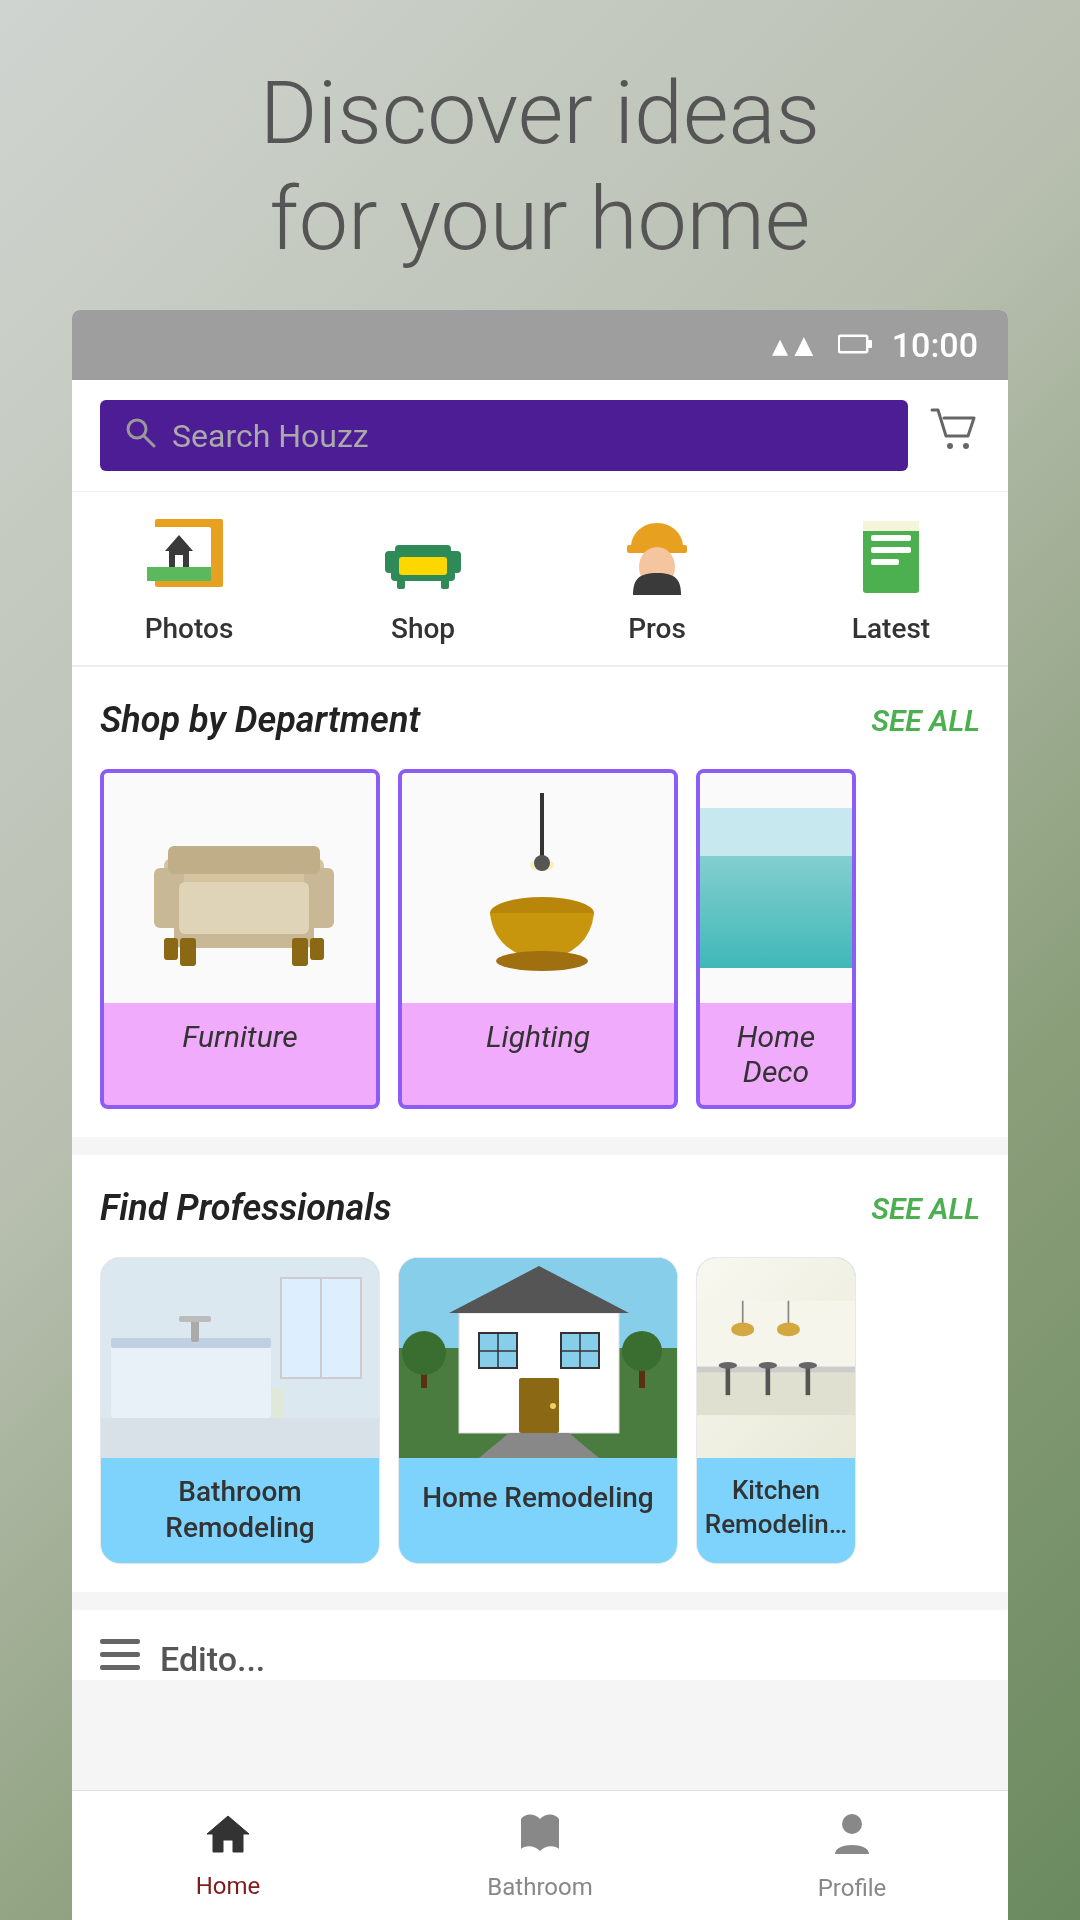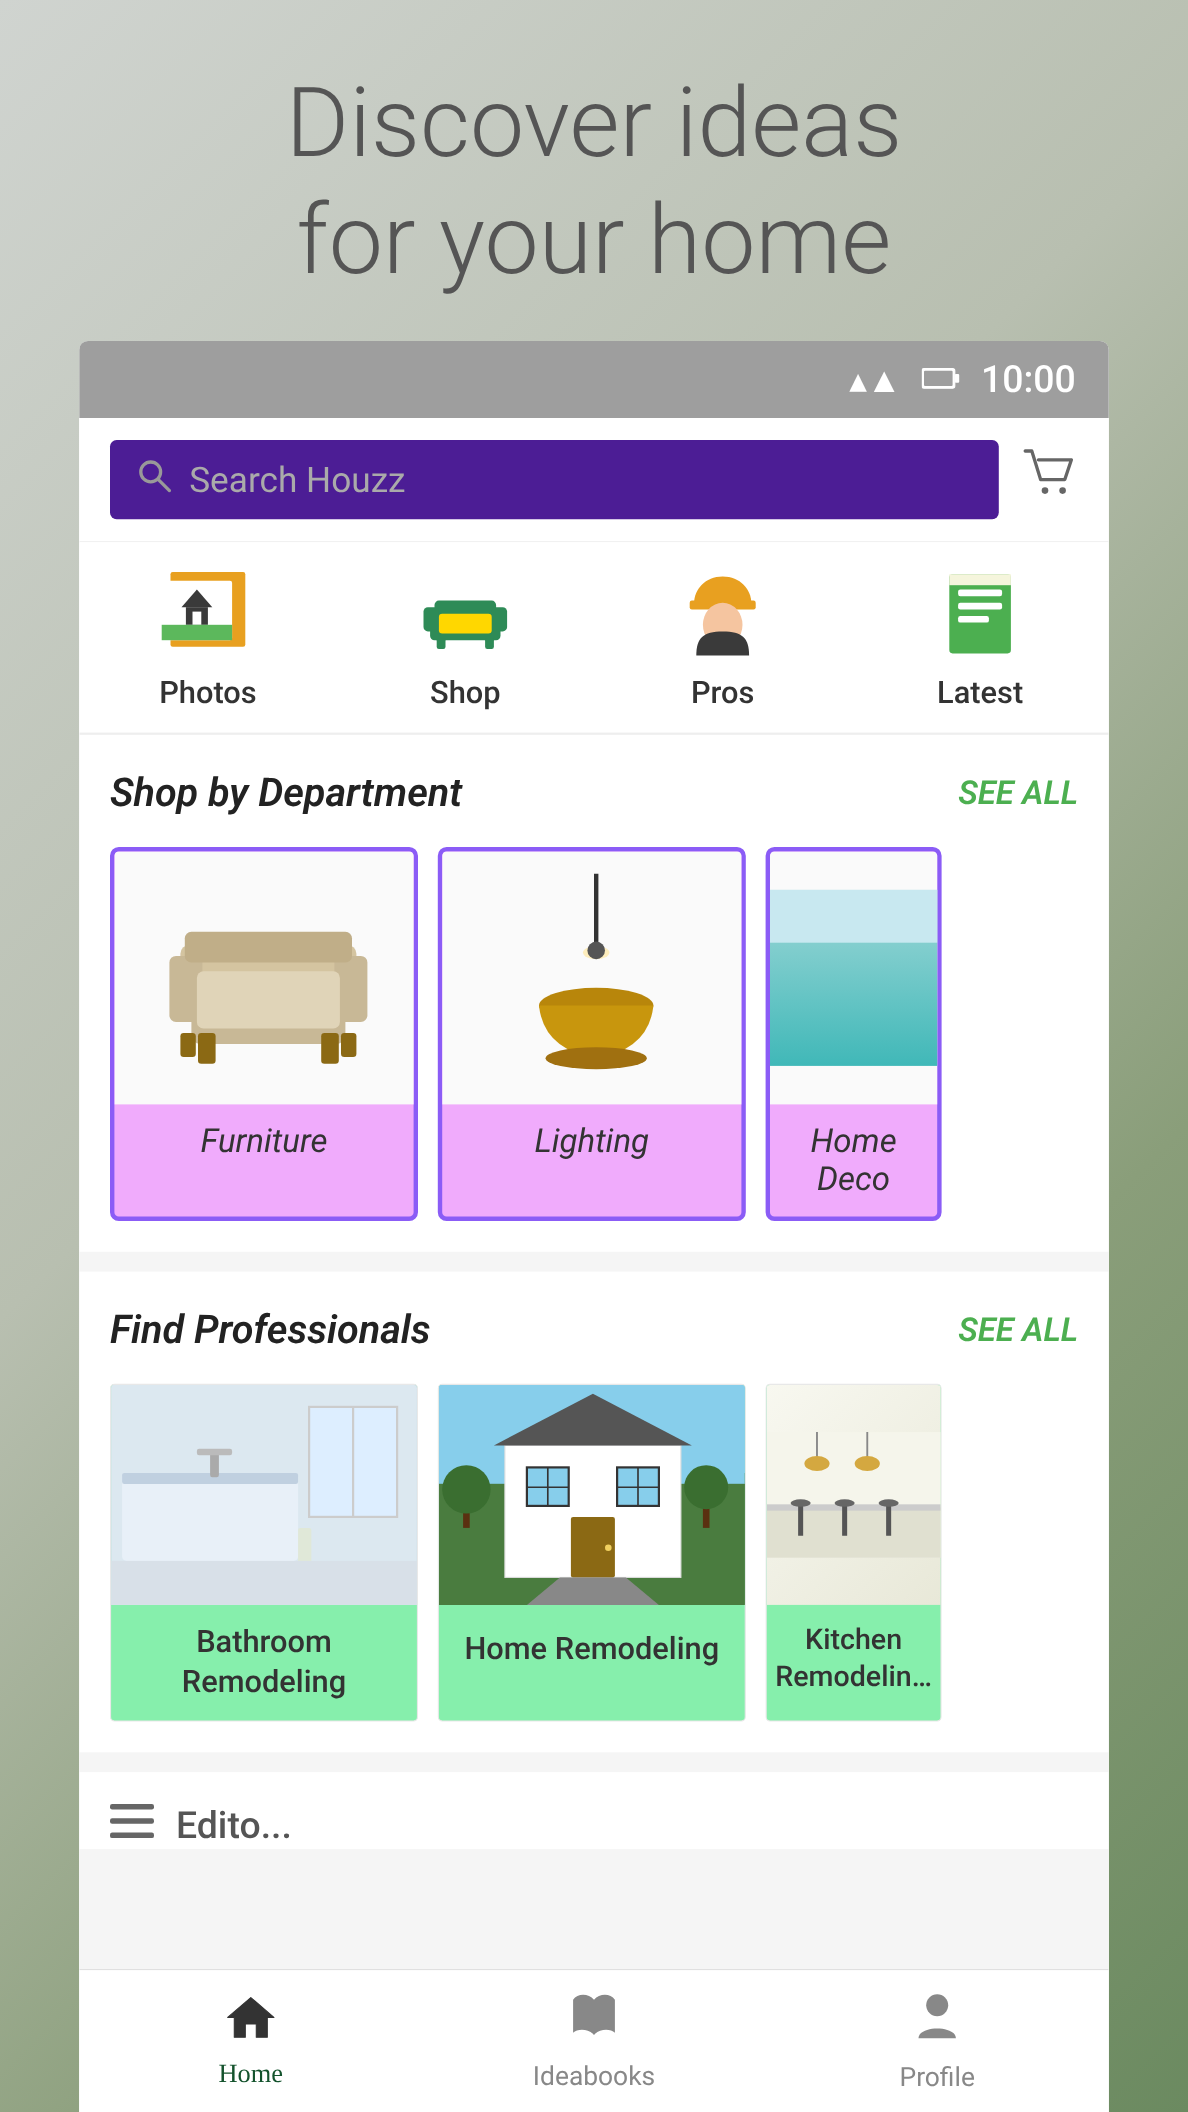--- a/index.html
+++ b/index.html
@@ -216,22 +216,22 @@
     .furniture-svg { width: 200px; height: 180px; }
     .lighting-svg { width: 160px; height: 190px; }
 
     
     .pro-cards {
       display: flex;
       gap: 18px;
     }
     .pro-card {
       flex: 0 0 280px;
-      background: #86efac;
-      border-radius: 4px;
+      background: #7dd3fc;
+      border-radius: 20px;
       border: 1px solid #e8e8e8;
       overflow: hidden;
       cursor: pointer;
     }
     .pro-card-img {
       width: 280px;
       height: 200px;
       overflow: hidden;
     }
     .pro-card-label {
@@ -299,22 +299,21 @@
       color: #666;
     }
     .tab-icon.active {
       color: #333;
     }
     .tab-label {
       font-size: 24px;
       color: #888;
     }
     .tab-label.active {
-      color: #14532d;
-      font-family: Liberation Serif, serif;
+      color: #7f1d1d;
     }
 
     
     .partial-section {
       background: white;
       padding: 28px 28px 0;
       margin-bottom: 16px;
     }
     .partial-title-row {
       display: flex;
@@ -645,21 +644,21 @@
         <span class="tab-label active">Home</span>
       </div>
 
 
       <div class="tab-item">
         <span class="tab-icon">
           <svg width="46" height="44" viewBox="0 0 46 44">
             <path d="M23 8 C18 2 8 2 4 8 L4 38 C8 34 18 34 23 40 C28 34 38 34 42 38 L42 8 C38 2 28 2 23 8 Z" fill="#888"></path>
           </svg>
         </span>
-        <span class="tab-label">Ideabooks</span>
+        <span class="tab-label">Bathroom</span>
       </div>
 
       <div class="tab-item">
         <span class="tab-icon">
           <svg width="42" height="46" viewBox="0 0 42 46">
             <circle cx="21" cy="14" r="10" fill="#888"></circle>
             <path d="M4 44 C4 32 38 32 38 44 Z" fill="#888"></path>
           </svg>
         </span>
         <span class="tab-label">Profile</span>

